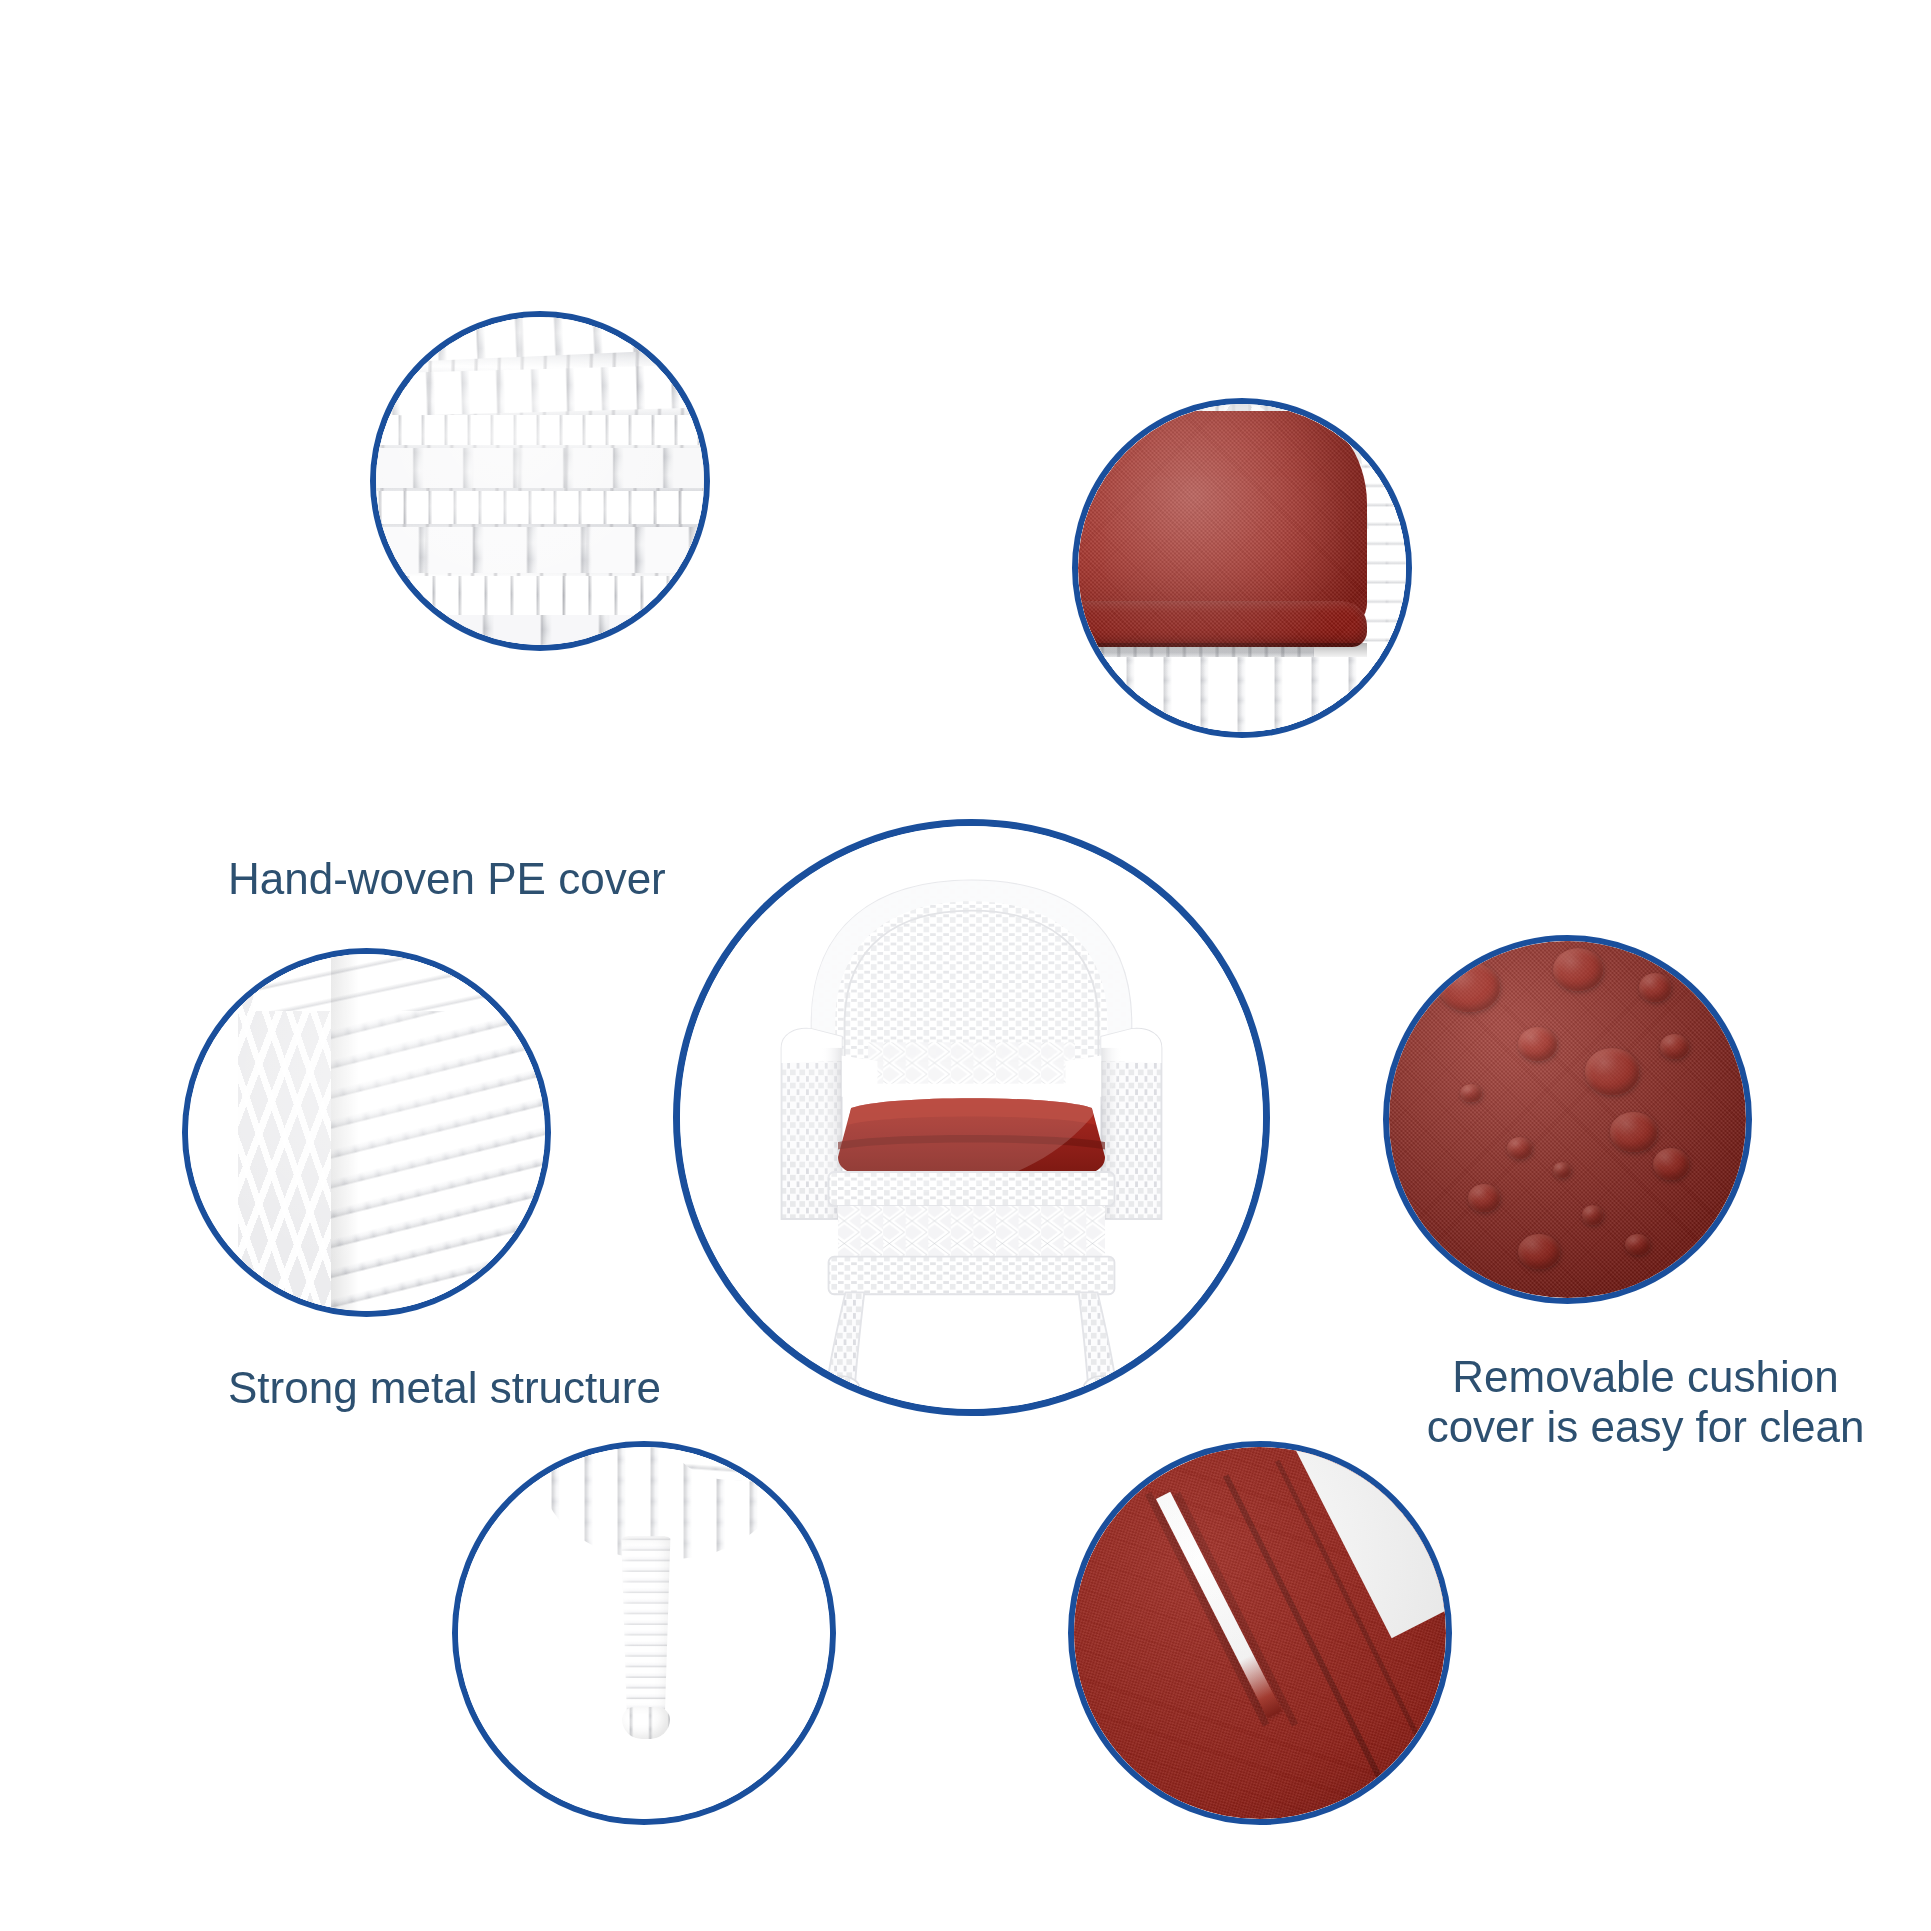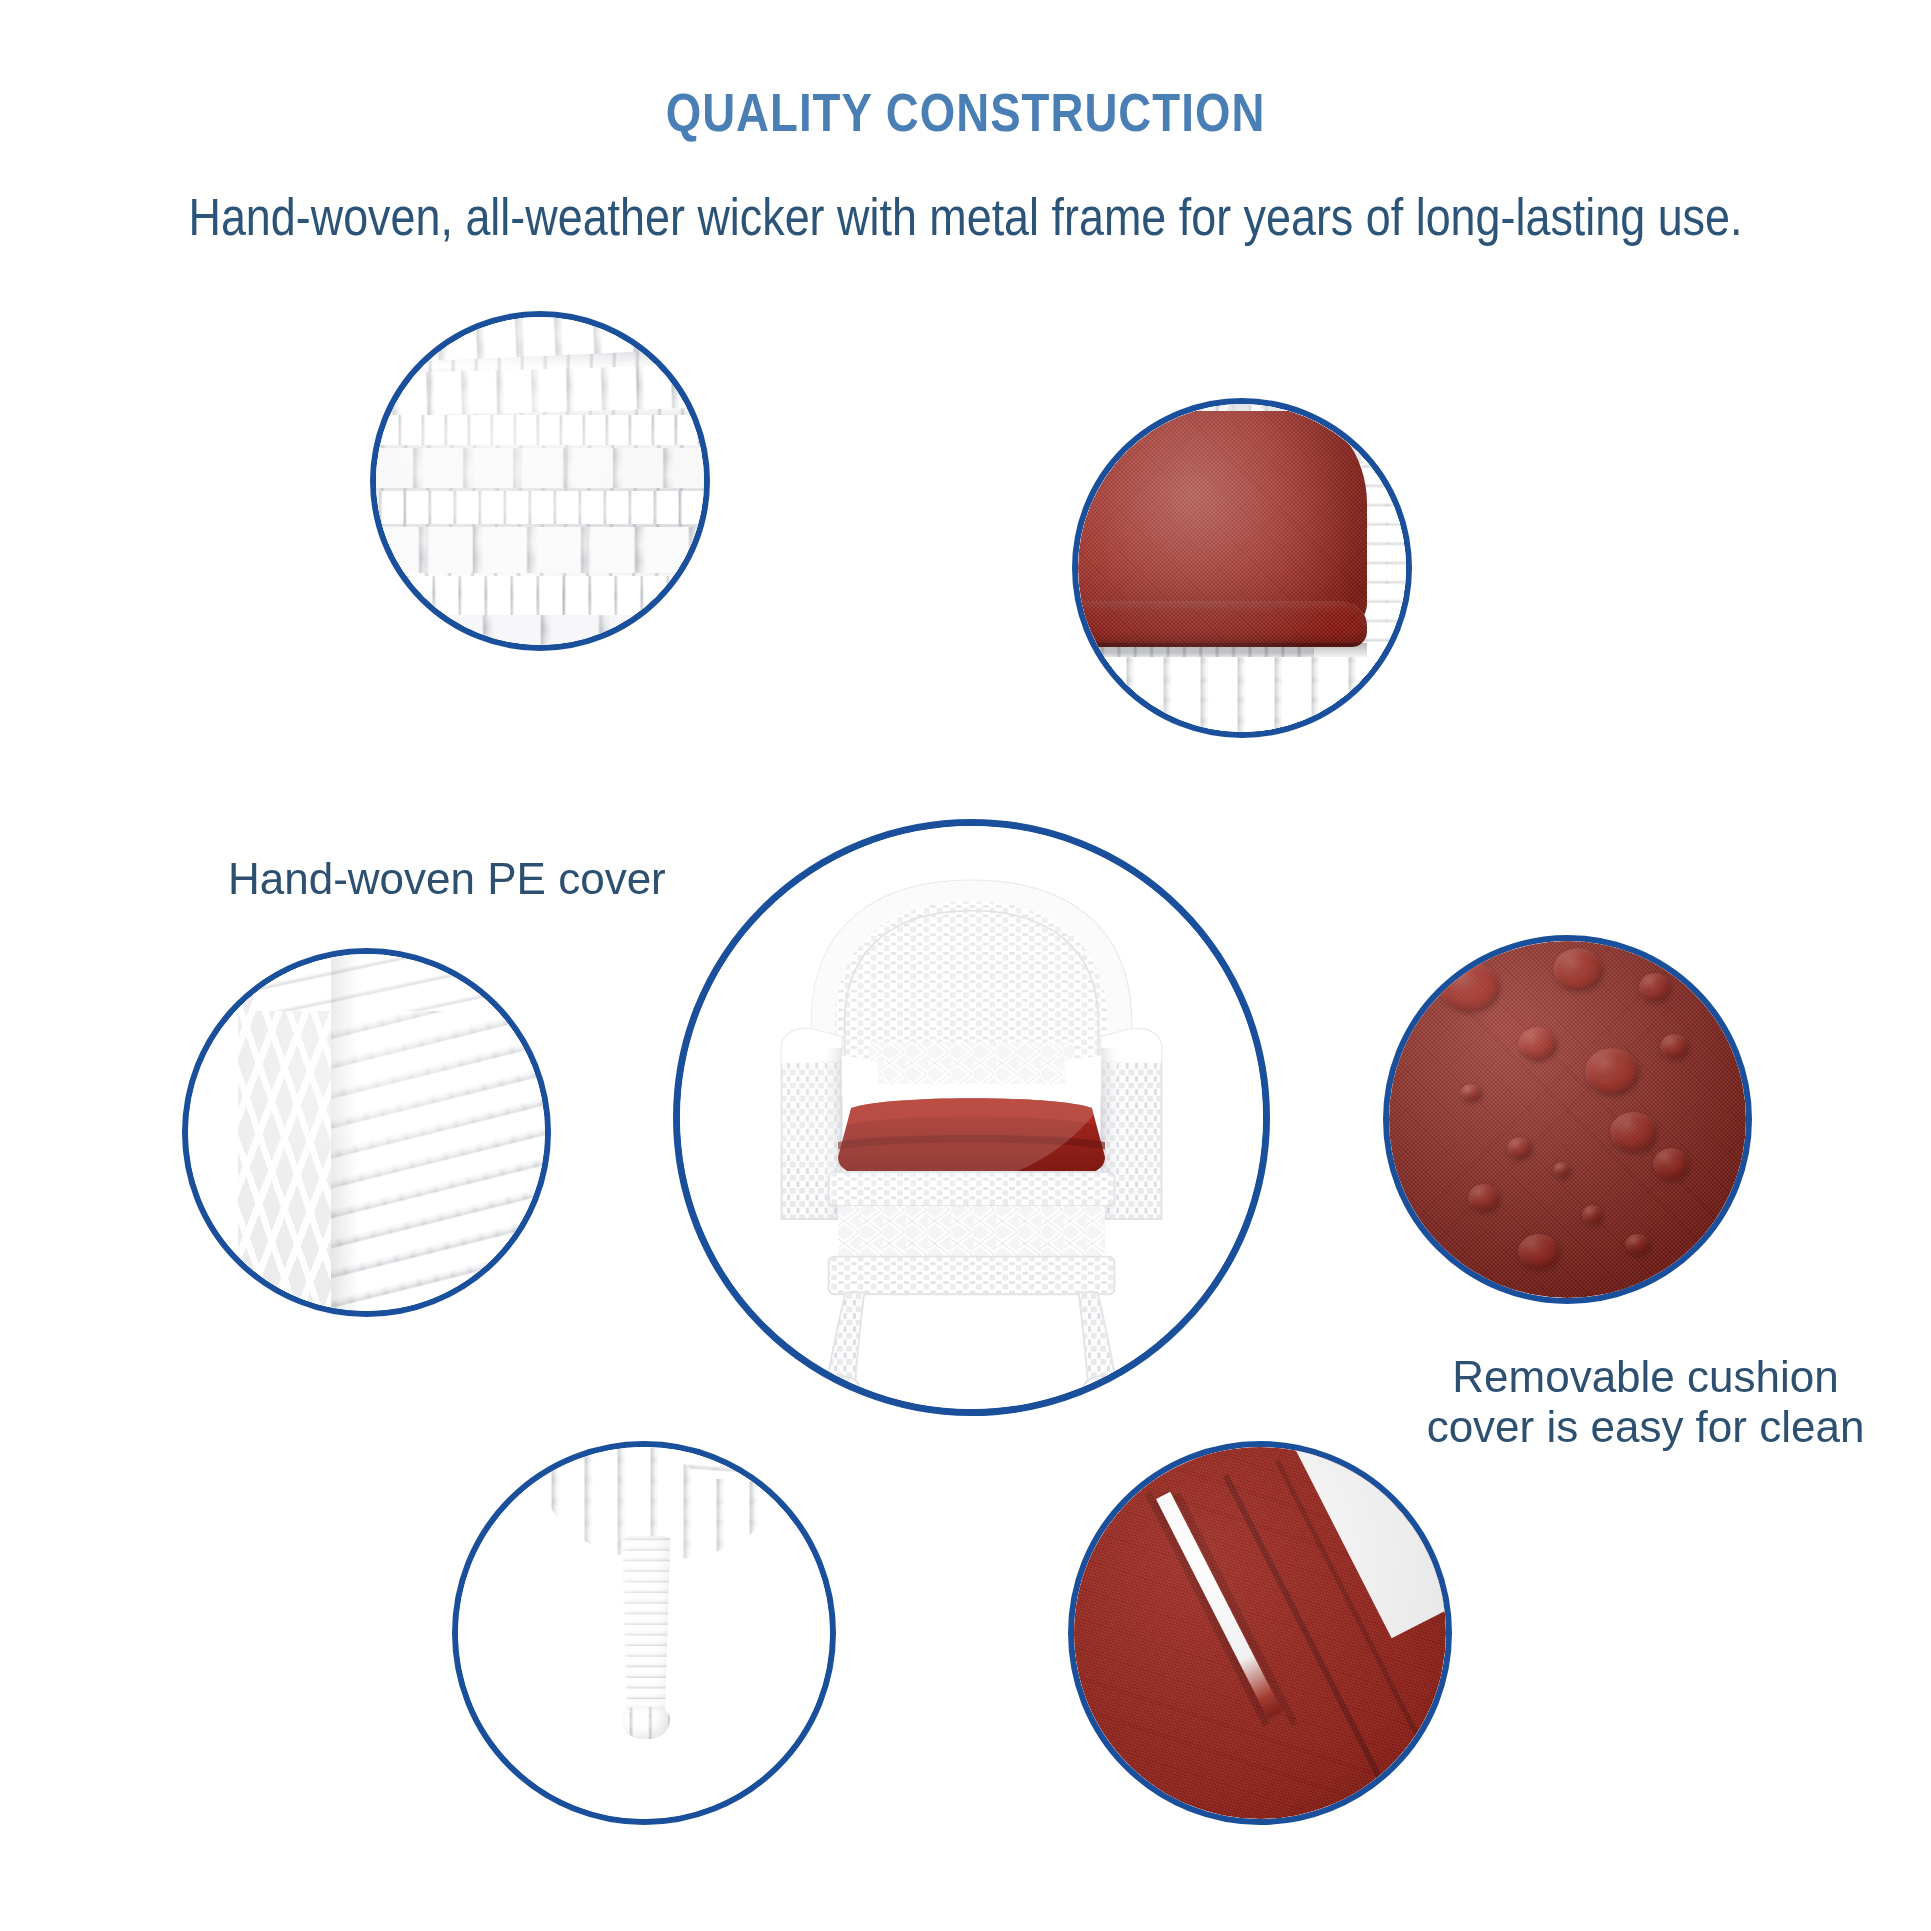--- a/index.html
+++ b/index.html
@@ -164,24 +164,20 @@
   }
 
   
   .chair-wrap { position: absolute; inset: 0; }
 </style>
 </head>
 <body>
 
 <div id="infographic">
 
-  <div class="header-block">
-    <h1 class="main-title">QUALITY CONSTRUCTION</h1>
-    <p class="sub-title">Hand-woven, all-weather wicker with metal frame for years of long-lasting use.</p>
-  </div>
 
   <div class="circle" style="left:370px; top:311px; width:340px; height:340px;">
     <div class="circle-inner">
       <div class="wicker" style="transform:rotate(-1deg);"></div>
       <div class="wicker-band" style="top:-4%; height:16%; transform:rotate(-2.5deg);"></div>
       <div class="wicker-band" style="top:16%; height:13%; transform:rotate(-1.6deg);
            background-image:repeating-linear-gradient(90deg,#ffffff 0 12.6px,rgba(165,167,173,.42) 14.5px,rgba(225,226,230,.4) 18.3px,#ffffff 22px,#ffffff 35px);"></div>
       <div class="wicker-band" style="top:30%; height:9%;
            background-image:repeating-linear-gradient(90deg,#ffffff 0 8.7px,rgba(150,152,158,.40) 10.6px,#ffffff 13.5px,#ffffff 23px);"></div>
       <div class="wicker-band" style="top:40%; height:12%;
@@ -257,20 +253,21 @@
       <div style="position:absolute; left:18%; top:-6%; width:98%; height:22%;
            border-radius: 77px 39px 0 0;
            background-image: repeating-linear-gradient(-12deg, rgba(255,255,255,1) 0 9.7px, rgba(168,170,176,.40) 11.6px, rgba(255,255,255,1) 15.4px, rgba(255,255,255,1) 27px);
            background-color:#fcfcfd;"></div>
 
       <div style="position:absolute; left:40%; top:-10%; width:8%; height:126%;
            background:linear-gradient(90deg, rgba(0,0,0,0.10), rgba(0,0,0,0));"></div>
       <div style="position:absolute;inset:0;background:radial-gradient(circle at 55% 35%, rgba(255,255,255,0.45) 0%, rgba(255,255,255,0) 65%);"></div>
     </div>
   </div>
+  <div class="caption" style="left:228px; top:1363px; width:599px;">Strong metal structure</div>
 
   <div class="circle" style="left:1383px; top:935px; width:369px; height:369px;">
     <div class="circle-inner">
       <div class="cushion-fabric" style="inset:0;
            background-color:#97231b;
            background-image:
              repeating-linear-gradient(45deg, rgba(255,255,255,0.055) 0 1.4px, rgba(0,0,0,0.055) 1.4px 2.9px),
              repeating-linear-gradient(-45deg, rgba(255,255,255,0.045) 0 1.4px, rgba(0,0,0,0.045) 1.4px 2.9px),
              radial-gradient(circle at 38% 30%, rgba(255,255,255,0.10), rgba(0,0,0,0.12) 80%);"></div>
       <div class="drop" style="left:14%; top:6%;  width:17%;  height:14%;"></div>

